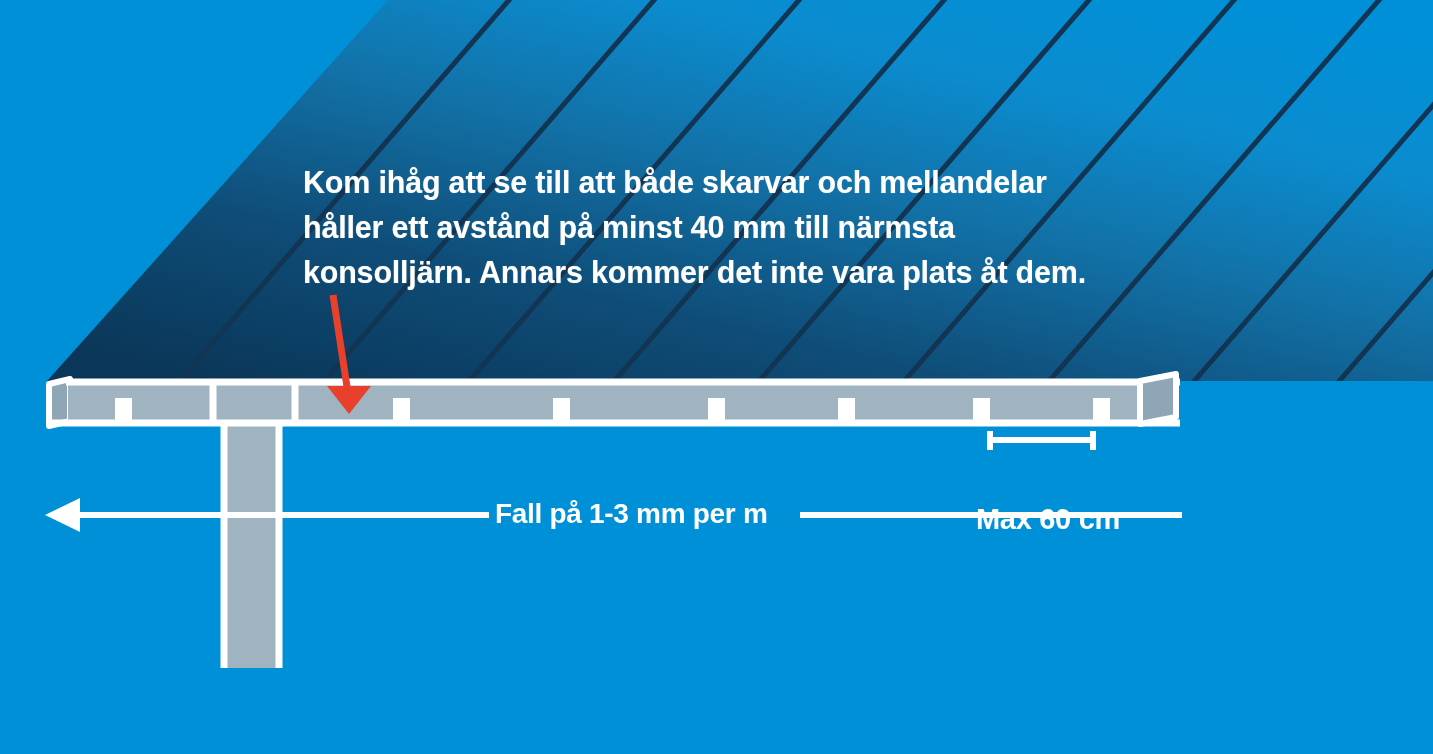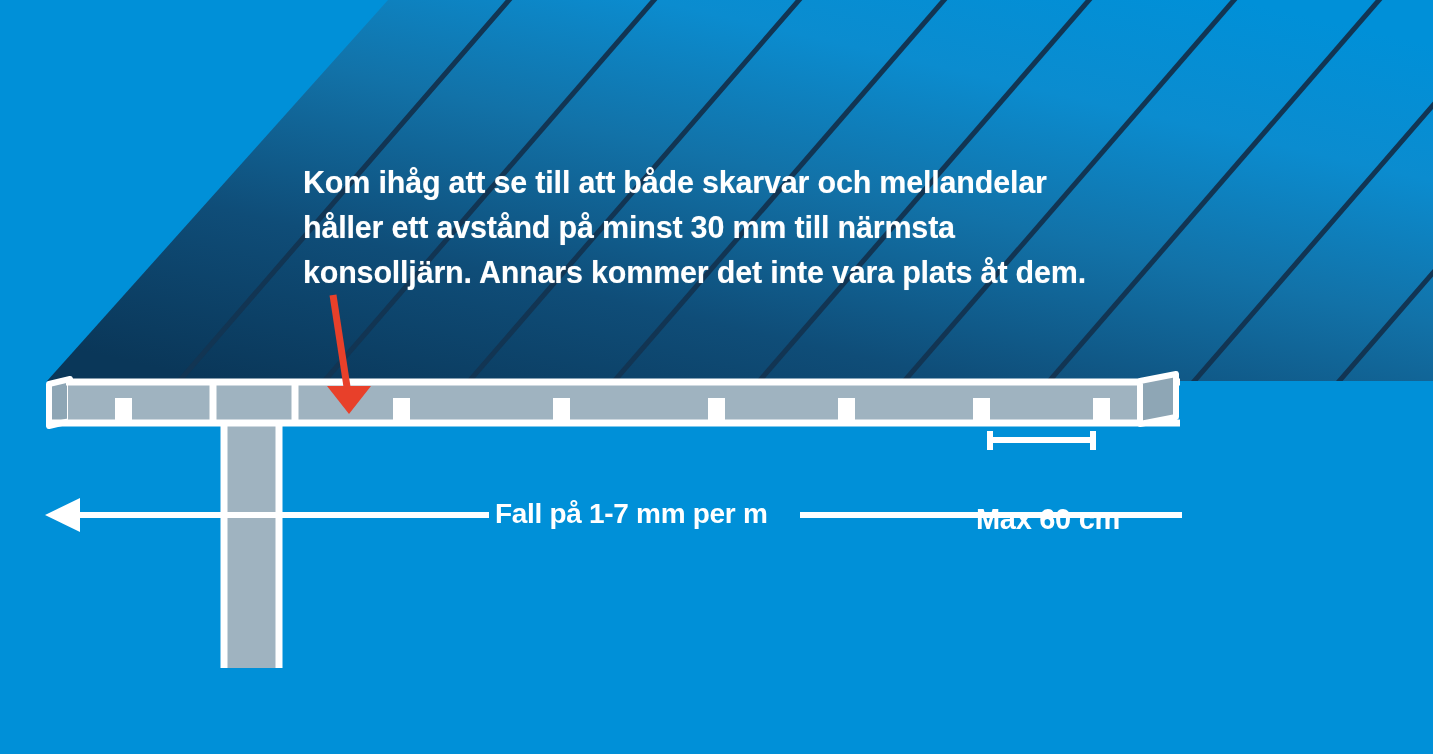--- a/index.html
+++ b/index.html
@@ -127,20 +127,20 @@
     </g>
 
     <g>
       <line x1="68" y1="515" x2="489" y2="515" stroke="#ffffff" stroke-width="6"></line>
       <line x1="800" y1="515" x2="1182" y2="515" stroke="#ffffff" stroke-width="6"></line>
       <polygon points="45,515 80,498 80,532" fill="#ffffff"></polygon>
     </g>
   </svg>
 
   <div class="callout">Kom ihåg att se till att både skarvar och mellandelar
-håller ett avstånd på minst 30 mm till närmsta
+håller ett avstånd på minst 40 mm till närmsta
 konsolljärn. Annars kommer det inte vara plats åt dem.</div>
 
   <div class="dimlabel" id="max-label">Max 60 cm</div>
 
-  <div class="dimlabel" id="fall-label">Fall på 1-7 mm per m</div>
+  <div class="dimlabel" id="fall-label">Fall på 1-3 mm per m</div>
 
 </div>
 
 </body></html>

